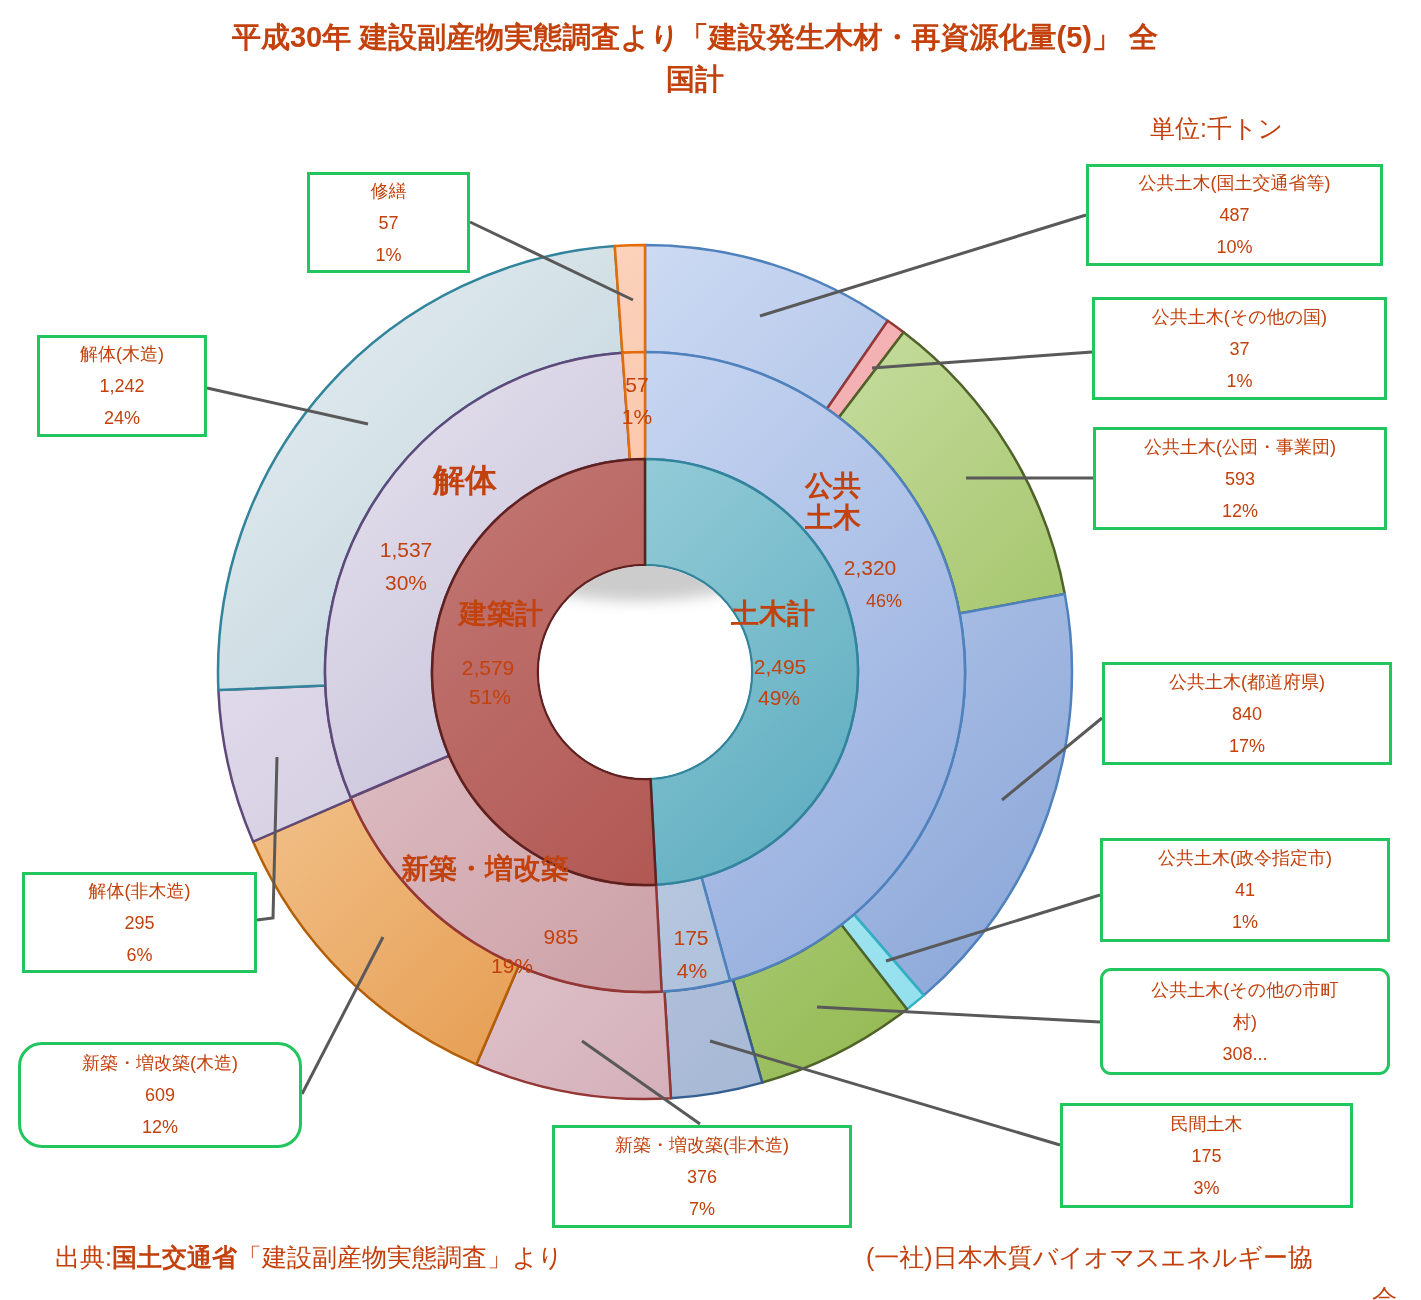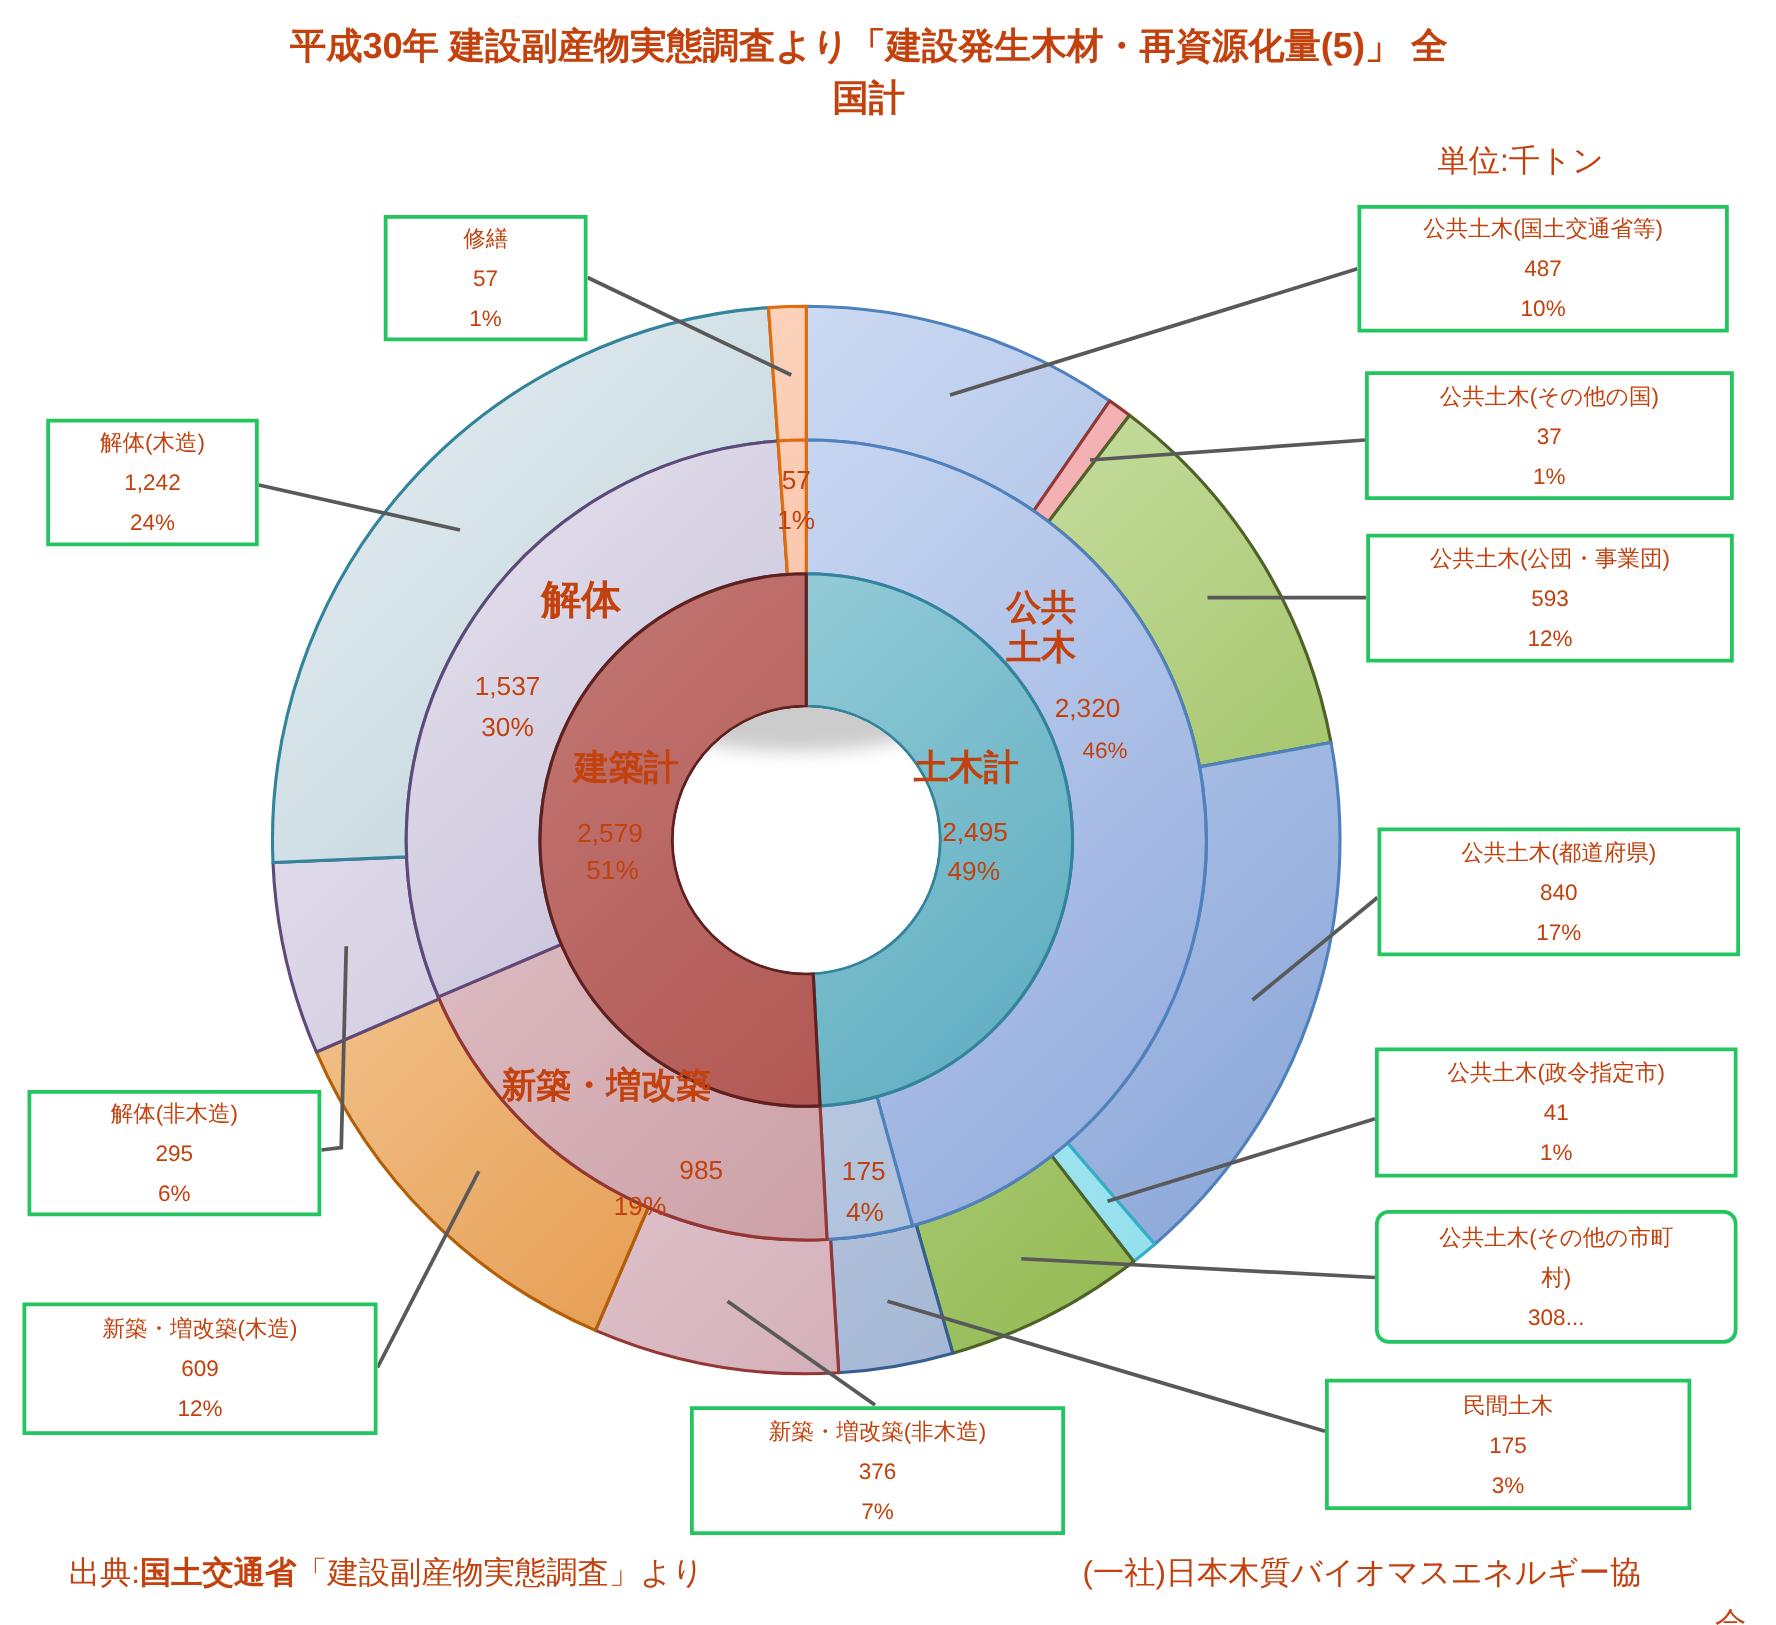--- a/index.html
+++ b/index.html
@@ -202,21 +202,21 @@
       <div class="callout" style="left: 1060px; top: 1103px; width: 287px; height: 99px;">
         <span>民間土木</span>
         <span>175</span>
         <span>3%</span>
       </div>
       <div class="callout" style="left: 22px; top: 872px; width: 229px; height: 95px;">
         <span>解体(非木造)</span>
         <span>295</span>
         <span>6%</span>
       </div>
-      <div class="callout" style="left: 18px; top: 1042px; width: 278px; height: 100px;">
+      <div class="callout" style="left: 18px; top: 1042px; width: 278px; height: 100px; border-radius: 24px;">
         <span>新築・増改築(木造)</span>
         <span>609</span>
         <span>12%</span>
       </div>
       <div class="callout" style="left: 552px; top: 1125px; width: 294px; height: 97px;">
         <span>新築・増改築(非木造)</span>
         <span>376</span>
         <span>7%</span>
       </div>
     </div>

